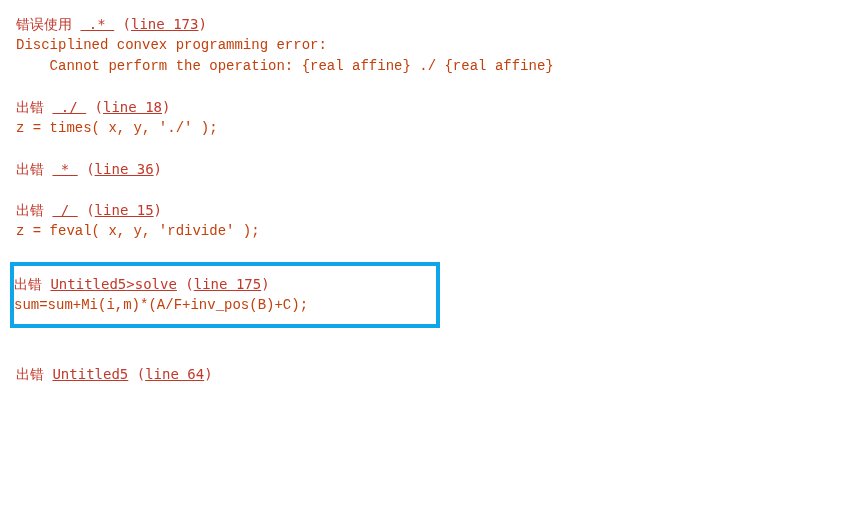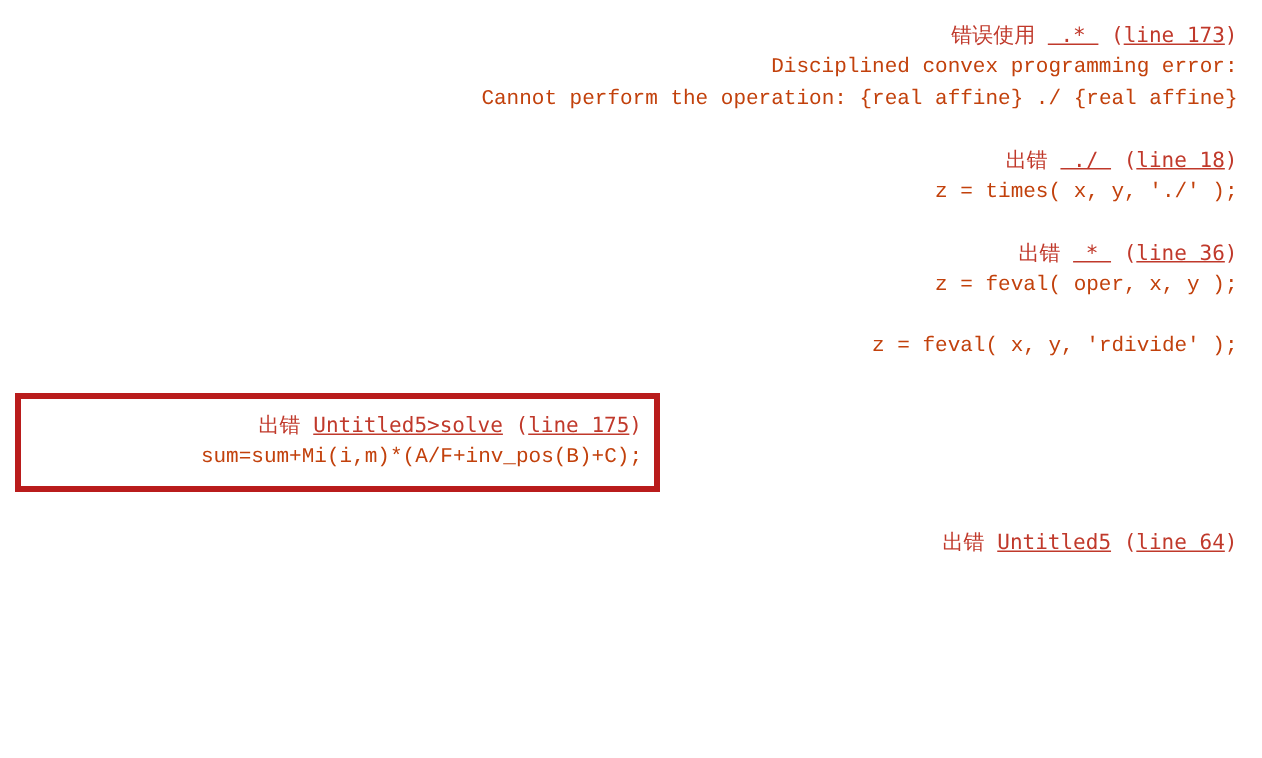--- a/index.html
+++ b/index.html
@@ -1,15 +1,15 @@
 <!DOCTYPE html>
 <html><head>
   <meta charset="utf-8">
   <style>
-    * { margin: 0; padding: 0; box-sizing: border-box; text-align: right; }
+    * { margin: 0; padding: 0; box-sizing: border-box; }
     body {
       font-family: "SimSun", "宋体", "Microsoft YaHei", monospace;
       font-size: 14px;
       background: #ffffff;
       color: #c0392b;
       padding: 14px 16px;
       width: 841px;
       line-height: 1.5;
     }
     .err-block { margin-bottom: 20px; }
@@ -21,24 +21,24 @@
       text-decoration: underline;
       font-family: Consolas, monospace;
     }
     .paren { color: #c0392b; font-family: Consolas, monospace; }
     .code-line {
       color: #c2410c;
       font-family: Consolas, "Courier New", monospace;
       white-space: pre;
     }
     .highlight-box {
-      border: 4px solid #b91c1c;
+      border: 4px solid #0ea5e9;
       padding: 8px 8px 8px 0;
       margin-left: -6px;
-      margin-bottom: 24px;
+      margin-bottom: 36px;
       width: 430px;
     }
     .highlight-box .err-block { margin-bottom: 0; }
     .highlight-box .code-line { }
     .last-line { white-space: pre; }
   </style>
 </head>
 <body>
 
 <div class="err-block">
@@ -47,24 +47,24 @@
   <div class="code-line">    Cannot perform the operation: {real affine} ./ {real affine}</div>
 </div>
 
 <div class="err-block">
   <div class="heading"><span class="label">出错 </span><span class="link"> ./ </span><span class="paren"> (</span><span class="link">line 18</span><span class="paren">)</span></div>
   <div class="code-line">z = times( x, y, './' );</div>
 </div>
 
 <div class="err-block">
   <div class="heading"><span class="label">出错 </span><span class="link"> * </span><span class="paren"> (</span><span class="link">line 36</span><span class="paren">)</span></div>
-  <div class="code-line">    z = feval( oper, x, y );</div>
 </div>
 
 <div class="err-block">
+  <div class="heading"><span class="label">出错 </span><span class="link"> / </span><span class="paren"> (</span><span class="link">line 15</span><span class="paren">)</span></div>
   <div class="code-line">z = feval( x, y, 'rdivide' );</div>
 </div>
 
 <div class="highlight-box">
   <div class="err-block">
     <div class="heading"><span class="label">出错 </span><span class="link">Untitled5&gt;solve</span><span class="paren"> (</span><span class="link">line 175</span><span class="paren">)</span></div>
     <div class="code-line">sum=sum+Mi(i,m)*(A/F+inv_pos(B)+C);</div>
   </div>
 </div>
 

